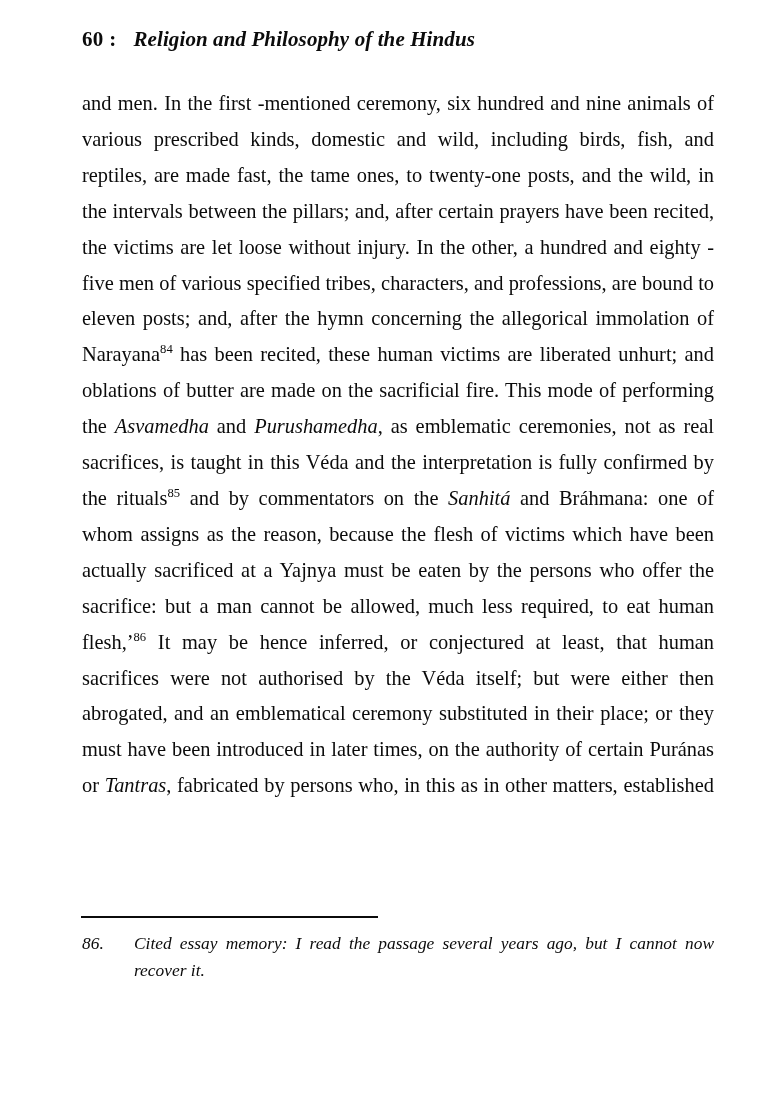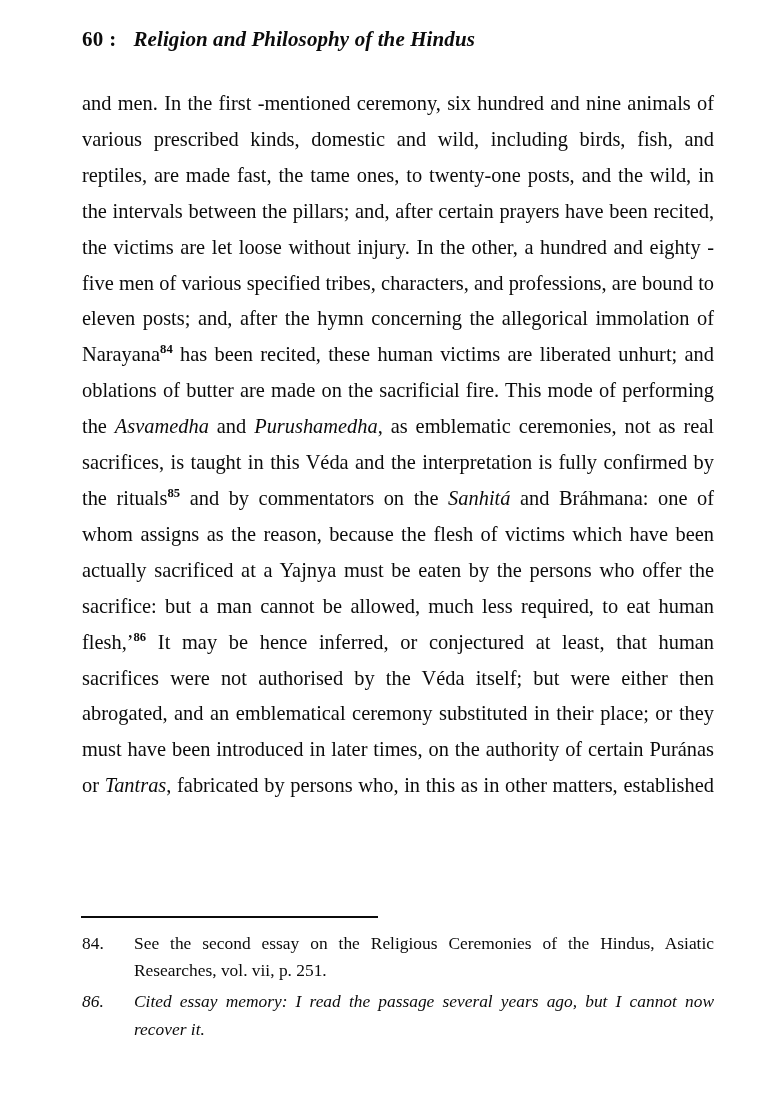--- a/index.html
+++ b/index.html
@@ -70,21 +70,21 @@
     display: inline-block;
     width: 100%;
   }
 
   i, .ital { }
 
   sup {
     font-size: 0.62em;
     line-height: 0;
     vertical-align: 0.62em;
-    font-weight: bold;
+    font-weight: normal;
   }
 
   
   .fn-rule {
     position: absolute;
     left: 78px;
     top: 916px;
     width: 297px;
     height: 0;
     border-top: 2.5px solid #0b0b0b;
@@ -134,22 +134,18 @@
   </div>
 
   <div class="bodytext">
     <p>and men. In the first -mentioned ceremony, six hundred and nine animals of various prescribed kinds, domestic and wild, including birds, fish, and reptiles, are made fast, the tame ones, to twenty-one posts, and the wild, in the intervals between the pillars; and, after certain prayers have been recited, the victims are let loose without injury. In the other, a hundred and eighty - five men of various specified tribes, characters, and professions, are bound to eleven posts; and, after the hymn concerning the allegorical immolation of Narayana<sup>84</sup> has been recited, these human victims are liberated unhurt; and oblations of butter are made on the sacrificial fire. This mode of performing the <i>Asvamedha</i> and <i>Purushamedha</i>, as emblematic ceremonies, not as real sacrifices, is taught in this Véda and the interpretation is fully confirmed by the rituals<sup>85</sup> and by commentators on the <i>Sanhitá</i> and Bráhmana: one of whom assigns as the reason, because the flesh of victims which have been actually sacrificed at a Yajnya must be eaten by the persons who offer the sacrifice: but a man cannot be allowed, much less required, to eat human flesh,’<sup>86</sup> It may be hence inferred, or conjectured at least, that human sacrifices were not authorised by the Véda itself; but were either then abrogated, and an emblematical ceremony substituted in their place; or they must have been introduced in later times, on the authority of certain Puránas or <i>Tantras</i>, fabricated by persons who, in this as in other matters, established</p>
   </div>
 
   <div class="fn-rule"></div>
 
   <div class="footnotes">
     <div class="footnote justify">
-      <span class="fn-num">84.</span>
-      <span class="fn-text">See the second essay on the Religious Ceremonies of the Hindus, Asiatic Researches, vol. vii, p. 251.</span>
-    </div>
-    <div class="footnote justify">
       <span class="fn-num">86.</span>
       <span class="fn-text">Cited essay memory: I read the passage several years ago, but I cannot now recover it.</span>
     </div>
   </div>
 
 </div>
 
 </body></html>

